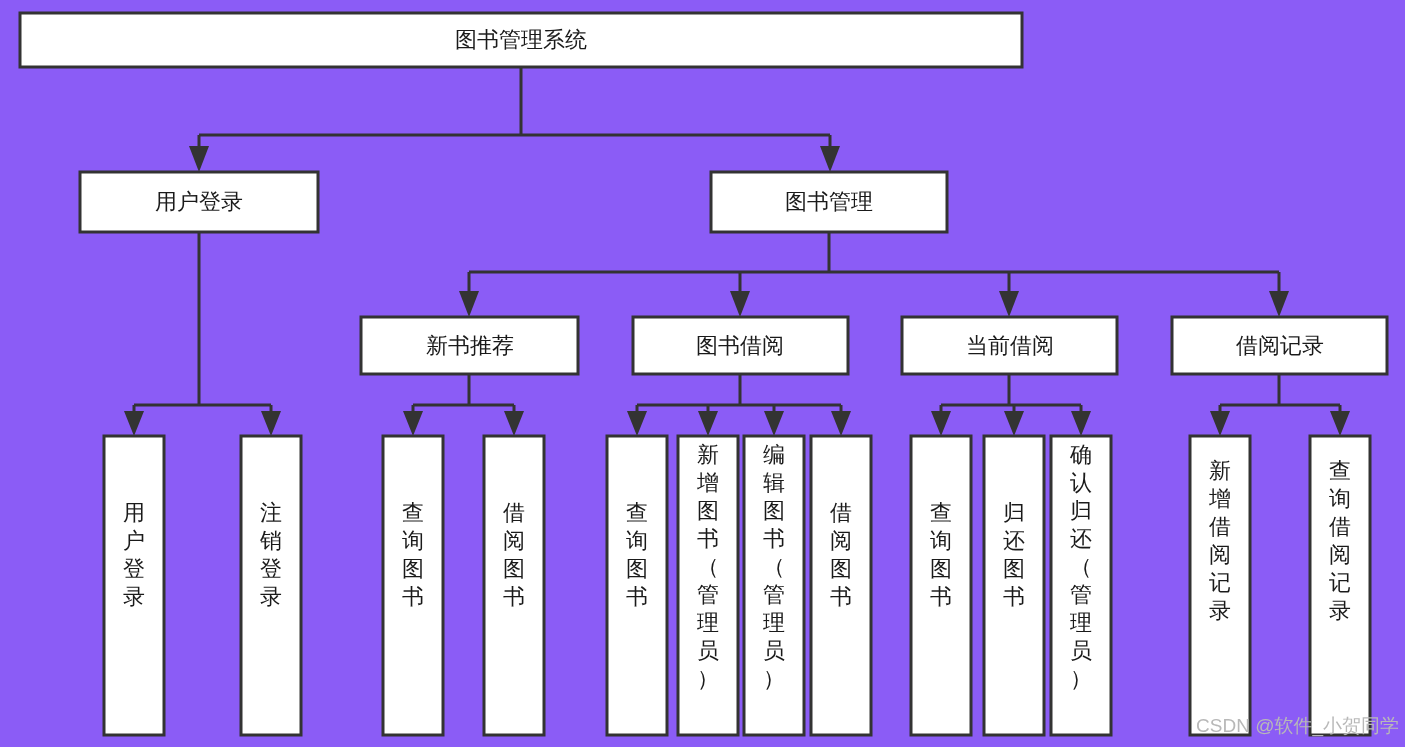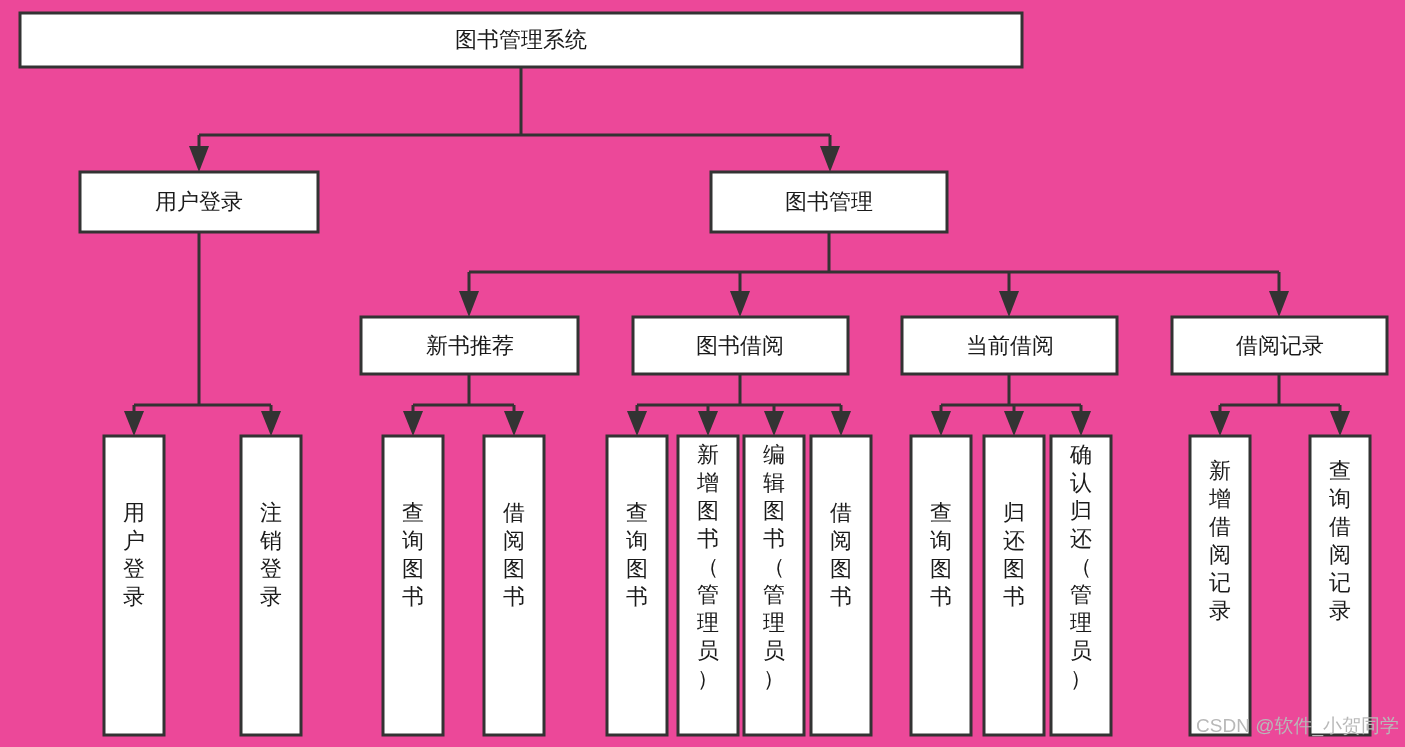--- a/index.html
+++ b/index.html
@@ -11,21 +11,21 @@
   body {
     font-family: "Liberation Sans", "DejaVu Sans", sans-serif;
     width: 1405px;
     height: 747px;
     overflow: hidden;
   }
   #diagram-root {
     position: relative;
     width: 1405px;
     height: 747px;
-    background: #ec4899;
+    background: #8b5cf6;
   }
   svg.diagram-canvas {
     position: absolute;
     left: 0;
     top: 0;
     width: 1405px;
     height: 747px;
     display: block;
   }
   .node-box {

